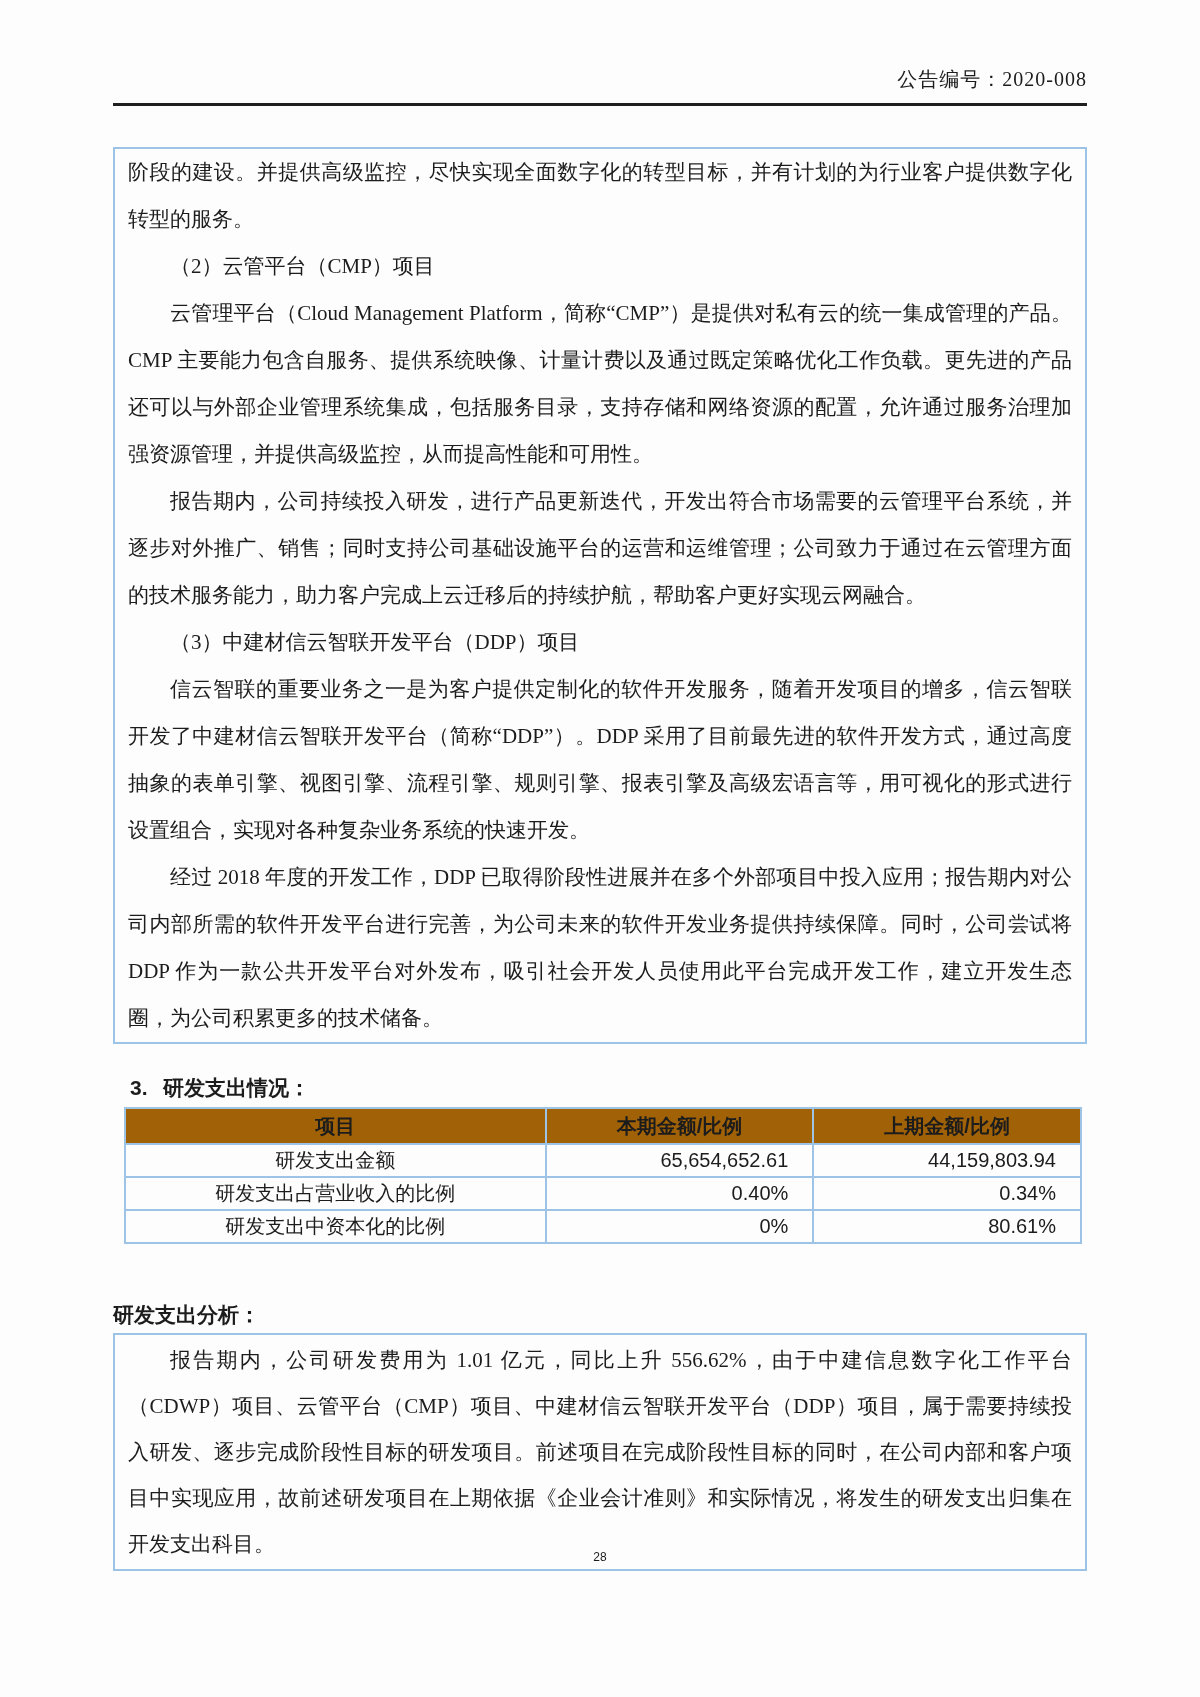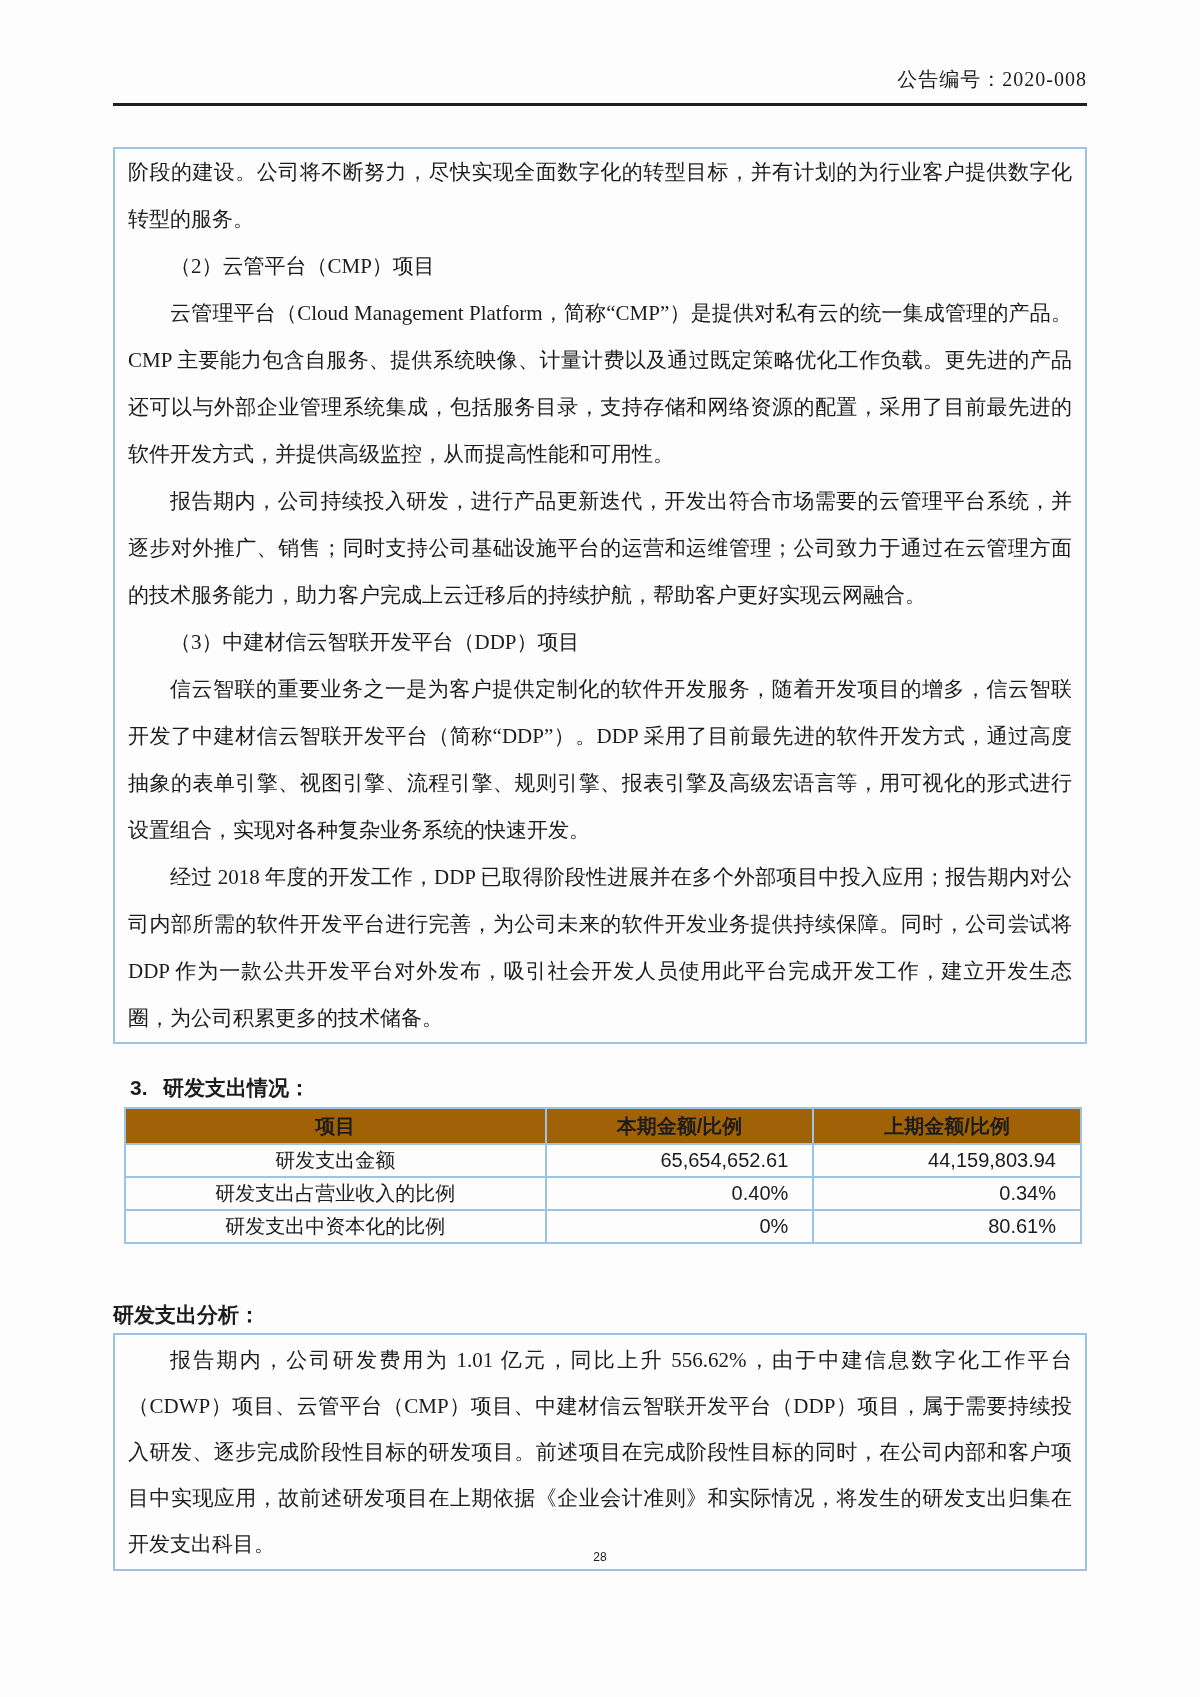--- a/index.html
+++ b/index.html
@@ -80,23 +80,23 @@
   }
 </style>
 </head>
 <body>
 
 <div class="page">
 
   <div class="doc-header">公告编号：2020-008</div>
 
   <div class="text-box box-1">
-    <p class="no-indent">阶段的建设。公司将不断努力，尽快实现全面数字化的转型目标，并有计划的为行业客户提供数字化转型的服务。</p>
+    <p class="no-indent">阶段的建设。并提供高级监控，尽快实现全面数字化的转型目标，并有计划的为行业客户提供数字化转型的服务。</p>
     <p>（2）云管平台（CMP）项目</p>
-    <p>云管理平台（Cloud Management Platform，简称“CMP”）是提供对私有云的统一集成管理的产品。CMP 主要能力包含自服务、提供系统映像、计量计费以及通过既定策略优化工作负载。更先进的产品还可以与外部企业管理系统集成，包括服务目录，支持存储和网络资源的配置，采用了目前最先进的软件开发方式，并提供高级监控，从而提高性能和可用性。</p>
+    <p>云管理平台（Cloud Management Platform，简称“CMP”）是提供对私有云的统一集成管理的产品。CMP 主要能力包含自服务、提供系统映像、计量计费以及通过既定策略优化工作负载。更先进的产品还可以与外部企业管理系统集成，包括服务目录，支持存储和网络资源的配置，允许通过服务治理加强资源管理，并提供高级监控，从而提高性能和可用性。</p>
     <p>报告期内，公司持续投入研发，进行产品更新迭代，开发出符合市场需要的云管理平台系统，并逐步对外推广、销售；同时支持公司基础设施平台的运营和运维管理；公司致力于通过在云管理方面的技术服务能力，助力客户完成上云迁移后的持续护航，帮助客户更好实现云网融合。</p>
     <p>（3）中建材信云智联开发平台（DDP）项目</p>
     <p>信云智联的重要业务之一是为客户提供定制化的软件开发服务，随着开发项目的增多，信云智联开发了中建材信云智联开发平台（简称“DDP”）。DDP 采用了目前最先进的软件开发方式，通过高度抽象的表单引擎、视图引擎、流程引擎、规则引擎、报表引擎及高级宏语言等，用可视化的形式进行设置组合，实现对各种复杂业务系统的快速开发。</p>
     <p>经过 2018 年度的开发工作，DDP 已取得阶段性进展并在多个外部项目中投入应用；报告期内对公司内部所需的软件开发平台进行完善，为公司未来的软件开发业务提供持续保障。同时，公司尝试将 DDP 作为一款公共开发平台对外发布，吸引社会开发人员使用此平台完成开发工作，建立开发生态圈，为公司积累更多的技术储备。</p>
   </div>
 
   <div class="section-heading">
     <span class="sec-num">3.</span><span>研发支出情况：</span>
   </div>
 

